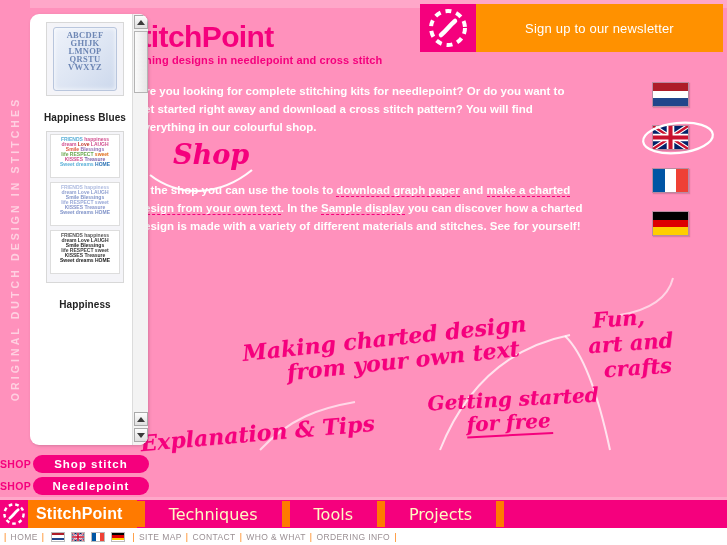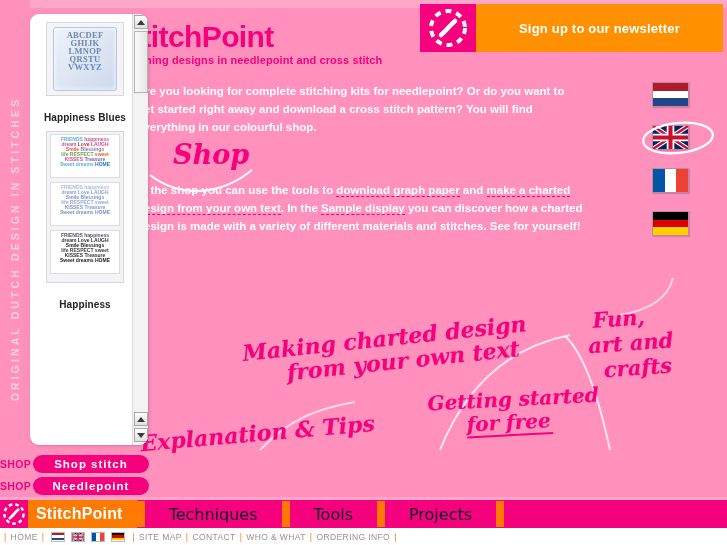--- a/index.html
+++ b/index.html
@@ -38,21 +38,21 @@
   }
   #nl-logo {
     width: 56px; background: #f5007d;
     display: flex; align-items: center; justify-content: center;
   }
   #nl-bar {
     flex: 1; background: #ff9100;
     display: flex; align-items: center; justify-content: center;
   }
   #nl-bar span {
-    color: #fff; font-size: 13px; font-weight: bold;
+    color: #fff; font-size: 13px; font-weight: normal;
     letter-spacing: .2px;
   }
 
   
   .spiral { position: relative; display: block; }
   .spiral svg { display: block; }
 
   
   #panel {
     position: absolute; left: 30px; top: 14px; width: 118px; height: 431px;
@@ -214,21 +214,21 @@
   }
   #nav-brand {
     background: #ff7a00; height: 28px; display: flex; align-items: center;
     padding: 0 14px 0 8px; cursor: pointer;
   }
   #nav-brand span {
     color: #ffffff; font-size: 16px; font-weight: bold; letter-spacing: .2px;
   }
   .navsep { width: 8px; height: 26px; background: #ff7a00; margin: 0 0px; flex: none; }
   .navitem {
-    color: #0f172a; font-size: 16px; padding: 0 24px;
+    color: #fef9c3; font-size: 16px; padding: 0 24px;
     cursor: pointer; white-space: nowrap;
     font-family: "DejaVu Sans", sans-serif; font-weight: normal;
   }
 
   
   #footer {
     position: absolute; left: 0; top: 528px; width: 727px; height: 17px;
     background: #ffffff; z-index: 10;
     display: flex; align-items: center; font-size: 8.5px;
     color: #9a8f93; letter-spacing: .4px;

